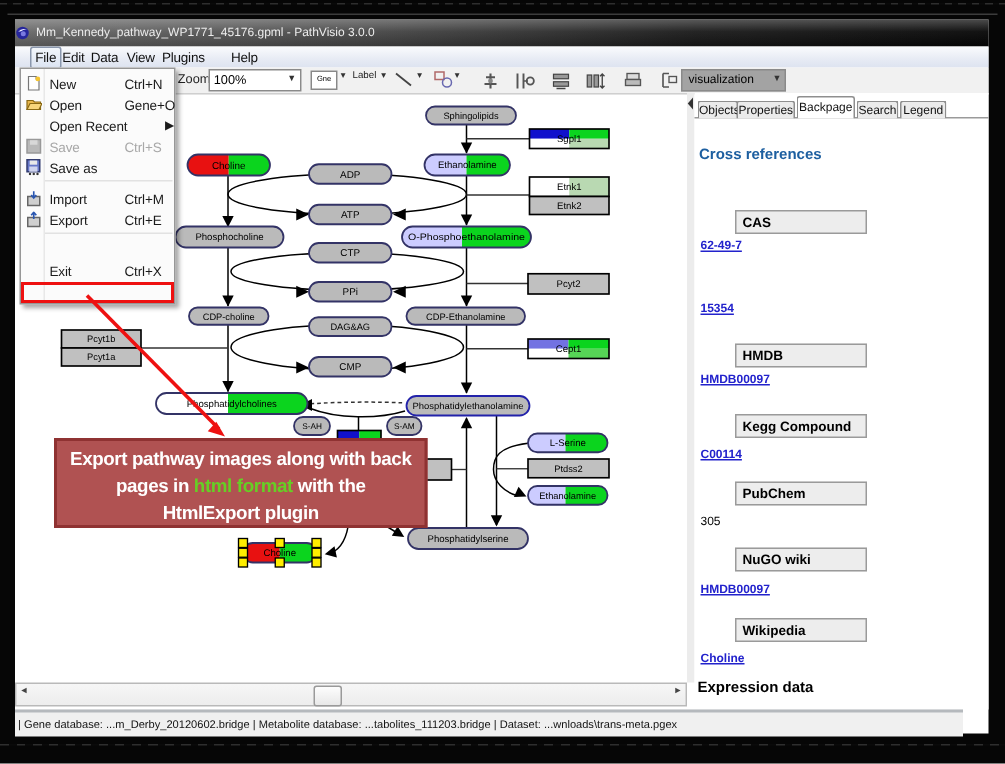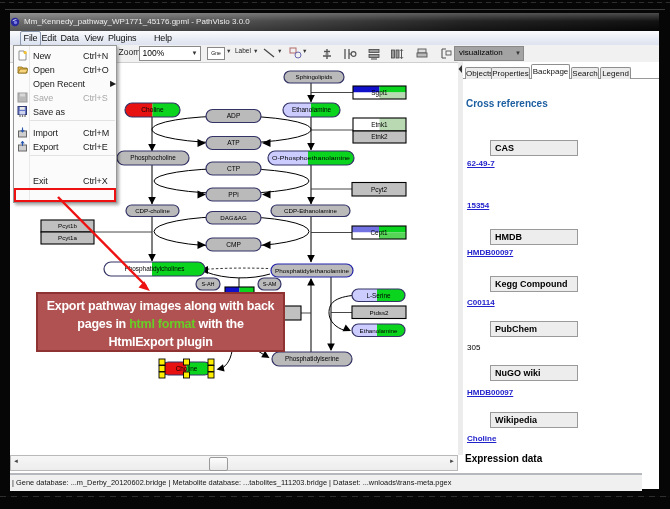--- a/index.html
+++ b/index.html
@@ -348,21 +348,21 @@
       </svg>
       <span class="mlab">New</span>
       <span class="msc">Ctrl+N</span>
     </div>
   <div class="mrow" style="top:17px;">
       <svg class="micon" viewBox="0 0 11 11">
         <path d="M1 3 h4 l1 1 h4 v5 h-9 z" fill="#e8b64c" stroke="#8a6914" stroke-width=".8"></path>
         <path d="M1 9 l2-4 h8 l-2 4 z" fill="#f7d57c" stroke="#8a6914" stroke-width=".8"></path>
       </svg>
       <span class="mlab">Open</span>
-      <span class="msc">Ctrl+O</span>
+      <span class="msc">Gene+O</span>
     </div>
   <div class="mrow" style="top:31px;">
       <span class="mlab">Open Recent</span>
       <span style="position:absolute;left:96px;top:0px;font-size:8px;">▶</span>
     </div>
   <div class="mrow dis" style="top:45px;">
       <svg class="micon" viewBox="0 0 11 11">
         <rect x="1" y="1" width="9" height="9" fill="#b9b9b9" stroke="#999"></rect>
         <rect x="3" y="1.5" width="5" height="3" fill="#d8d8d8"></rect>
       </svg>

